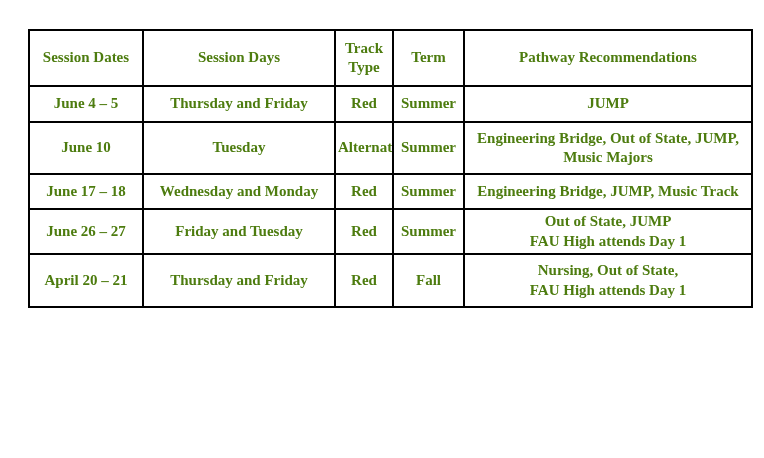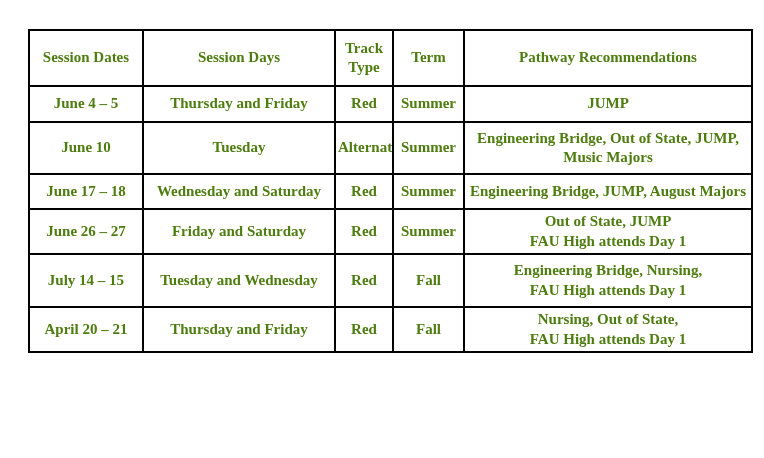--- a/index.html
+++ b/index.html
@@ -88,39 +88,31 @@
       <tr>
         <td>June 10</td>
         <td>Tuesday</td>
         <td class="col-track">Alternate</td>
         <td>Summer</td>
         <td class="col-pathway">Engineering Bridge, Out of State, JUMP,
 Music Majors</td>
       </tr>
       <tr>
         <td>June 17 – 18</td>
-        <td>Wednesday and Saturday</td>
+        <td>Wednesday and Monday</td>
         <td class="col-track">Red</td>
         <td>Summer</td>
-        <td class="col-pathway">Engineering Bridge, JUMP, August Majors</td>
+        <td class="col-pathway">Engineering Bridge, JUMP, Music Track</td>
       </tr>
       <tr>
         <td>June 26 – 27</td>
-        <td>Friday and Saturday</td>
+        <td>Friday and Tuesday</td>
         <td class="col-track">Red</td>
         <td>Summer</td>
         <td class="col-pathway">Out of State, JUMP
-FAU High attends Day 1</td>
-      </tr>
-      <tr>
-        <td>July 14 – 15</td>
-        <td>Tuesday and Wednesday</td>
-        <td class="col-track">Red</td>
-        <td>Fall</td>
-        <td class="col-pathway">Engineering Bridge, Nursing,
 FAU High attends Day 1</td>
       </tr>
       <tr>
         <td>April 20 – 21</td>
         <td>Thursday and Friday</td>
         <td class="col-track">Red</td>
         <td>Fall</td>
         <td class="col-pathway">Nursing, Out of State,
 FAU High attends Day 1</td>
       </tr>

